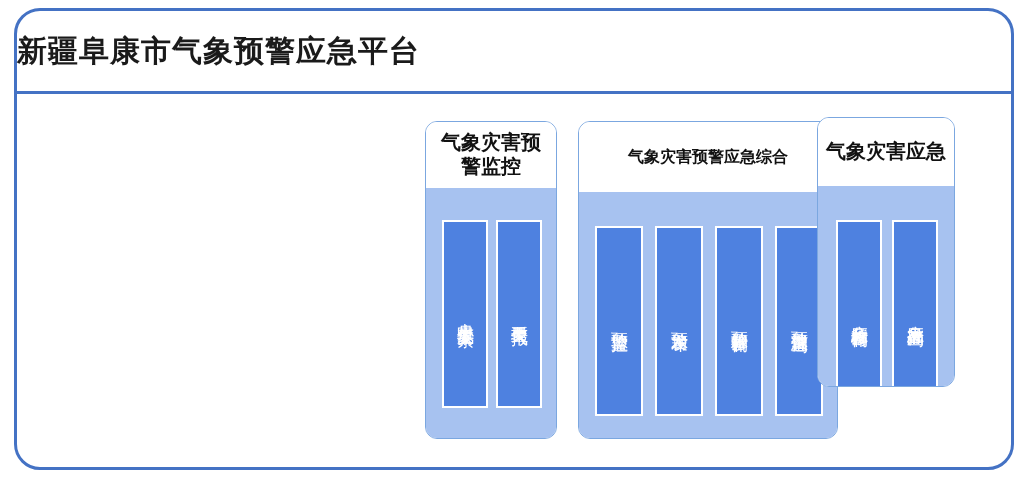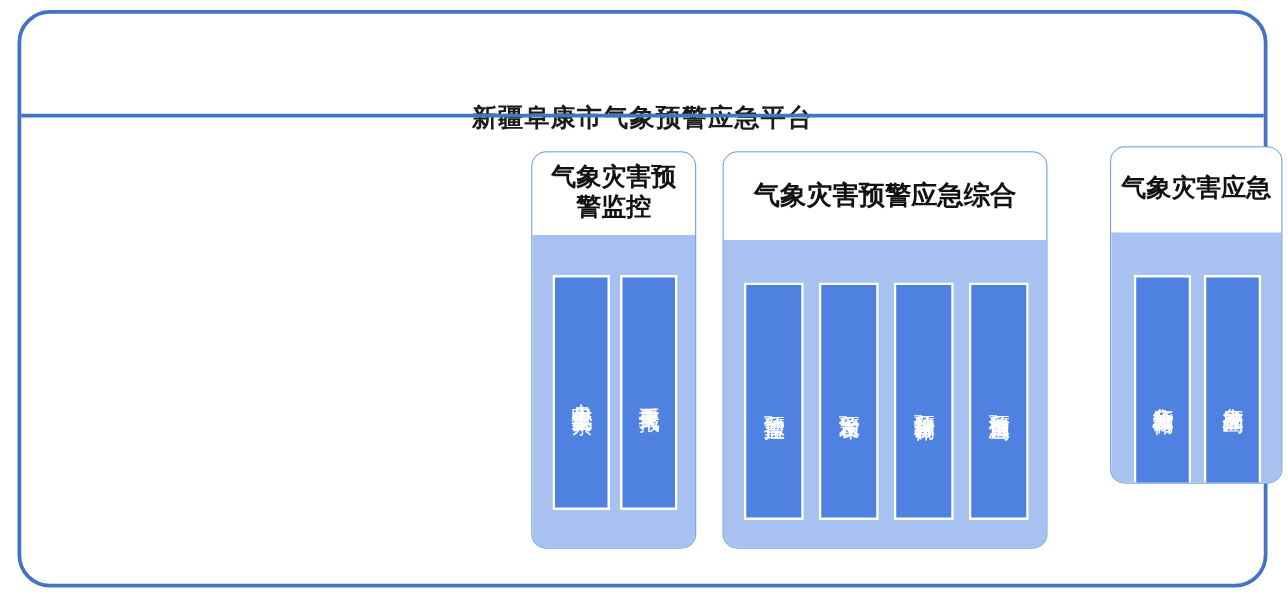--- a/index.html
+++ b/index.html
@@ -34,27 +34,26 @@
     background: #ffffff;
   }
 
   .platform-title {
     position: absolute;
     left: 0;
     top: 0;
     width: 100%;
     height: 80px;
     line-height: 80px;
-    text-align: center;
-    font-size: 20px;
+    text-align: left;
+    font-size: 30px;
     font-weight: bold;
     color: #1a1a1a;
     letter-spacing: 1px;
     box-sizing: border-box;
-    margin-top: 44px;
   }
 
   .title-separator {
     position: absolute;
     left: 0;
     top: 80px;
     width: 100%;
     height: 3px;
     background: #4472C4;
   }
@@ -140,31 +139,31 @@
     <div class="group-box g2" style="left:408px; top:110px; width:132px; height:318px;">
       <div class="group-header" style="height:66px; font-size:20px;">气象灾害预警监控</div>
       <div class="group-body" style="top:66px; height:252px;"></div>
       <div class="bars-row" style="left:12px; top:98px; width:108px; height:188px; gap:8px;">
         <div class="bar" style="width:46px;">中小尺度气象要素</div>
         <div class="bar" style="width:46px;">重要天气报</div>
       </div>
     </div>
 
     <div class="group-box g3" style="left:561px; top:110px; width:260px; height:318px;">
-      <div class="group-header" style="height:70px; font-size:21px;">气象灾害预警应急综合</div>
+      <div class="group-header" style="height:70px; font-size:16px;">气象灾害预警应急综合</div>
       <div class="group-body" style="top:70px; height:248px;"></div>
       <div class="bars-row" style="left:16px; top:104px; width:228px; height:190px; gap:12px;">
         <div class="bar" style="width:48px;">预警监控</div>
         <div class="bar" style="width:48px;">预警发布</div>
         <div class="bar" style="width:48px;">预警分析制作</div>
         <div class="bar" style="width:48px;">预警信息查询</div>
       </div>
     </div>
 
-    <div class="group-box g4" style="left:871px; top:106px; width:138px; height:270px;">
+    <div class="group-box g4" style="left:800px; top:106px; width:138px; height:270px;">
       <div class="group-header" style="height:68px; font-size:20px;">气象灾害应急</div>
       <div class="group-body" style="top:68px; height:254px;"></div>
       <div class="bars-row" style="left:14px; top:102px; width:110px; height:190px; gap:10px;">
         <div class="bar" style="width:46px;">应急分析与制作</div>
         <div class="bar" style="width:46px;">应急产品查询</div>
       </div>
     </div>
 
   </div>
 </div>

